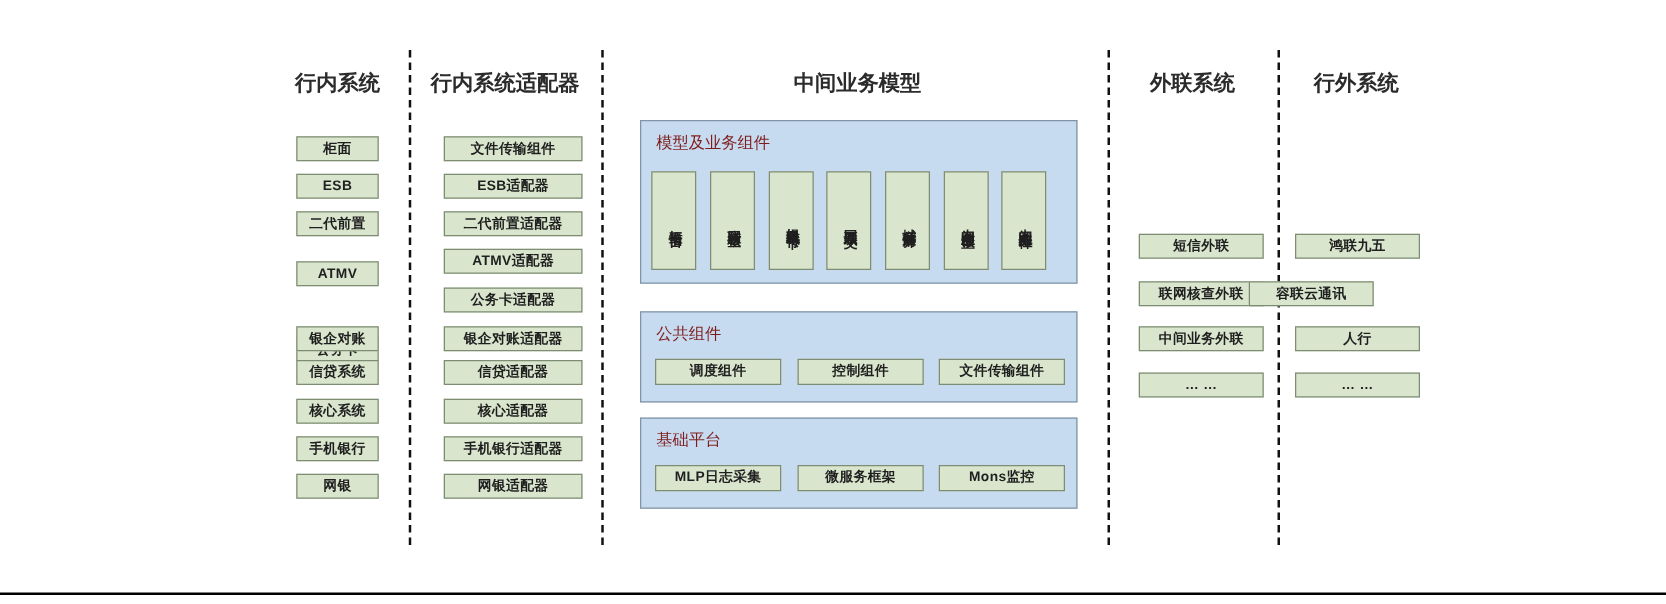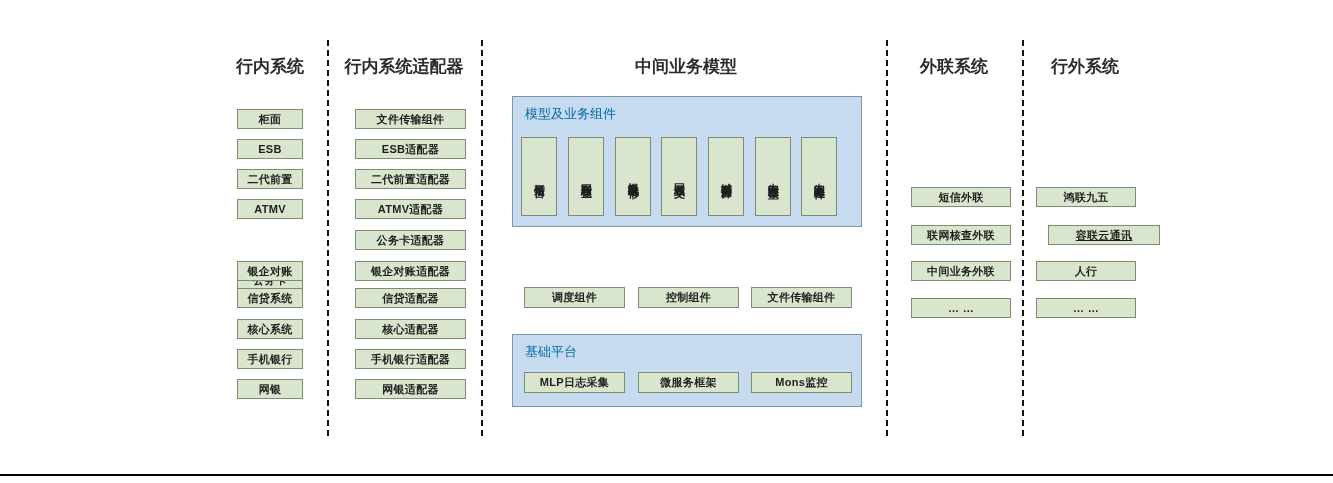--- a/index.html
+++ b/index.html
@@ -68,21 +68,21 @@
     position: absolute;
     box-sizing: border-box;
     background: #c6dbf0;
     border: 1px solid #8193a4;
   }
   .panel-label {
     position: absolute;
     left: 12px;
     top: 8px;
     font-size: 13px;
-    color: #0369a1;
+    color: #7f1d1d;
     font-weight: normal;
     white-space: nowrap;
   }
 
   
   .vbox {
     position: absolute;
     box-sizing: border-box;
     background: #d9e6cd;
     border: 1px solid #7d8c73;
@@ -121,21 +121,21 @@
 
   <div class="col-title" style="left:270px; top:55px;">行内系统</div>
   <div class="col-title" style="left:404px; top:55px;">行内系统适配器</div>
   <div class="plat-title" style="left:686px; top:55px;">中间业务模型</div>
   <div class="col-title" style="left:954px; top:55px;">外联系统</div>
   <div class="col-title" style="left:1085px; top:55px;">行外系统</div>
 
   <div class="gbox" style="left:237px; top:109px; width:66px; height:20px;">柜面</div>
   <div class="gbox" style="left:237px; top:139px; width:66px; height:20px;">ESB</div>
   <div class="gbox" style="left:237px; top:169px; width:66px; height:20px;">二代前置</div>
-  <div class="gbox" style="left:237px; top:199px; width:66px; height:20px;">ATMV</div>
+  <div class="gbox" style="left:237px; top:209px; width:66px; height:20px;">ATMV</div>
   <div class="gbox" style="left:237px; top:230px; width:66px; height:20px;margin-top:40px;">公务卡</div>
   <div class="gbox" style="left:237px; top:261px; width:66px; height:20px;">银企对账</div>
   <div class="gbox" style="left:237px; top:288px; width:66px; height:20px;">信贷系统</div>
   <div class="gbox" style="left:237px; top:319px; width:66px; height:20px;">核心系统</div>
   <div class="gbox" style="left:237px; top:349px; width:66px; height:20px;text-align:right;">手机银行</div>
   <div class="gbox" style="left:237px; top:379px; width:66px; height:20px;">网银</div>
 
   <div class="gbox" style="left:355px; top:109px; width:111px; height:20px;">文件传输组件</div>
   <div class="gbox" style="left:355px; top:139px; width:111px; height:20px;">ESB适配器</div>
   <div class="gbox" style="left:355px; top:169px; width:111px; height:20px;text-align:right;">二代前置适配器</div>
@@ -165,36 +165,39 @@
   <div class="vbox" style="left:708px; top:137px; width:36px; height:79px;">
       <span>城商行清算</span>
     </div>
   <div class="vbox" style="left:755px; top:137px; width:36px; height:79px;">
       <span>中间业务模型</span>
     </div>
   <div class="vbox" style="left:801px; top:137px; width:36px; height:79px;">
       <span>中间业务组件</span>
     </div>
 
+  <div class="panel" style="left:512px; top:249px; width:350px; height:73px;">
+    <div class="panel-label">公共组件</div>
+  </div>
   <div class="gbox" style="left:524px; top:287px; width:101px; height:21px;">调度组件</div>
   <div class="gbox" style="left:638px; top:287px; width:101px; height:21px;">控制组件</div>
   <div class="gbox" style="left:751px; top:287px; width:101px; height:21px;">文件传输组件</div>
 
   <div class="panel" style="left:512px; top:334px; width:350px; height:73px;">
     <div class="panel-label">基础平台</div>
   </div>
   <div class="gbox" style="left:524px; top:372px; width:101px; height:21px;">MLP日志采集</div>
   <div class="gbox" style="left:638px; top:372px; width:101px; height:21px;">微服务框架</div>
   <div class="gbox" style="left:751px; top:372px; width:101px; height:21px;">Mons监控</div>
 
   <div class="gbox" style="left:911px; top:187px; width:100px; height:20px;">短信外联</div>
   <div class="gbox" style="left:911px; top:225px; width:100px; height:20px;">联网核查外联</div>
   <div class="gbox" style="left:911px; top:261px; width:100px; height:20px;">中间业务外联</div>
   <div class="gbox" style="left:911px; top:298px; width:100px; height:20px;">… …</div>
 
   <div class="gbox" style="left:1036px; top:187px; width:100px; height:20px;">鸿联九五</div>
-  <div class="gbox" style="left:1048px; top:225px; width:112px; height:20px;text-decoration:underline;">容联云通讯</div>
+  <div class="gbox" style="left:999px; top:225px; width:100px; height:20px;">容联云通讯</div>
   <div class="gbox" style="left:1036px; top:261px; width:100px; height:20px;">人行</div>
   <div class="gbox" style="left:1036px; top:298px; width:100px; height:20px;">… …</div>
 
   <div class="bottom-rule" style="top:474px;"></div>
 
 </div>
 
 </body></html>

